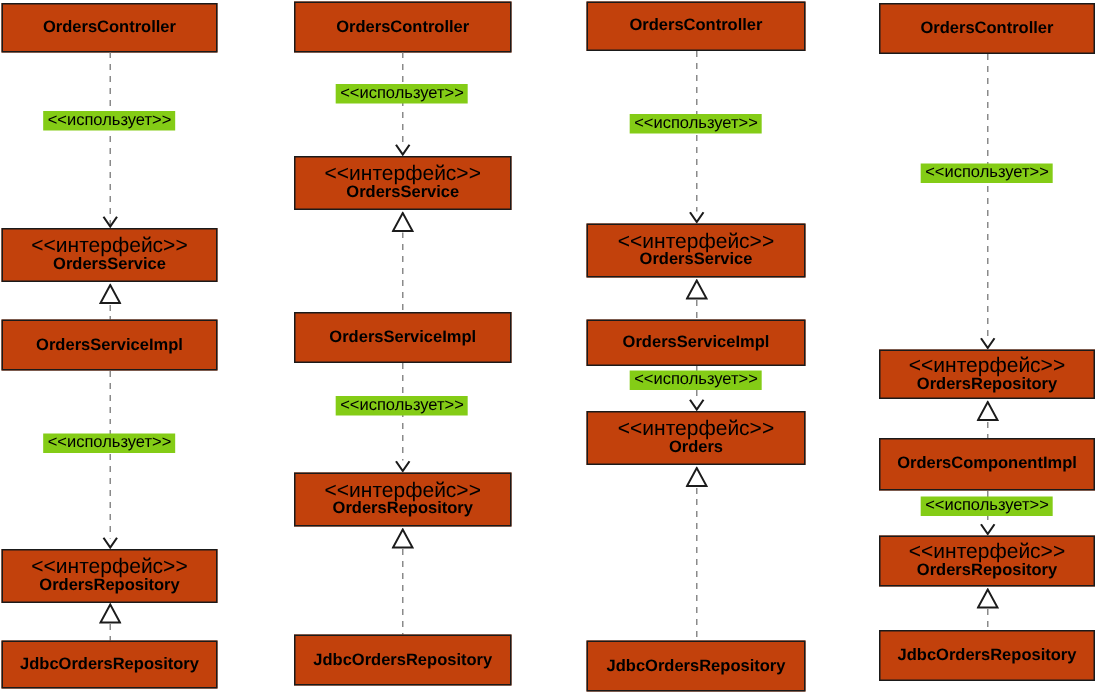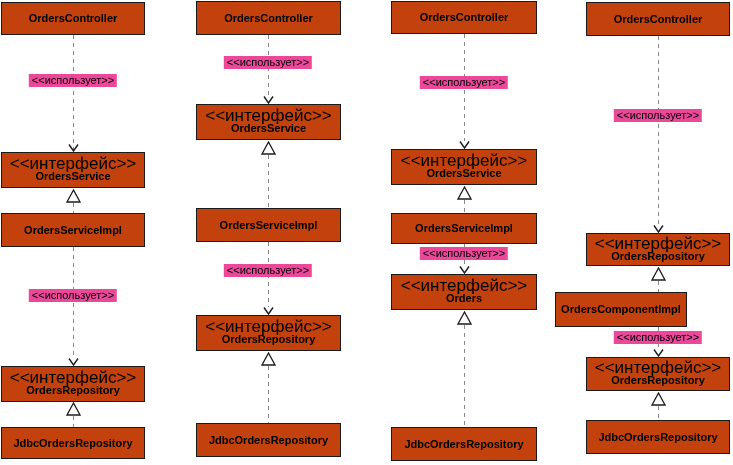--- a/index.html
+++ b/index.html
@@ -2,25 +2,25 @@
 <html><head>
 <meta charset="utf-8">
 <style>
   html,body{margin:0;padding:0;background:#fff;}
   #canvas{position:relative;width:733px;height:465px;background:#ffffff;overflow:hidden;
           font-family:"Liberation Sans",sans-serif;color:#000;}
   .box{position:absolute;box-sizing:border-box;background:#c2410c;border:1.5px solid #1a1a1a;
        display:flex;flex-direction:column;justify-content:center;align-items:center;
        text-align:center;}
   .box .name{font-size:11px;font-weight:bold;line-height:13px;white-space:nowrap;}
-  .box .stereo{font-size:17px;font-weight:normal;line-height:13px;white-space:nowrap;}
+  .box .stereo{font-size:14px;font-weight:normal;line-height:13px;white-space:nowrap;}
   .vdash{position:absolute;width:1px;
          background:repeating-linear-gradient(180deg,#8a8a8a 0 4px,rgba(0,0,0,0) 4px 8px);}
   .uses{position:absolute;transform:translateX(-50%);font-size:11px;line-height:13px;
-        background:#ec4899;padding:0 3px;white-space:nowrap;z-index:2;}
+        background:#84cc16;padding:0 3px;white-space:nowrap;z-index:2;}
   svg.vhead,svg.tri{position:absolute;z-index:1;}
   svg.vhead polyline{fill:none;stroke:#1c1c1c;stroke-width:1.4;}
   svg.tri polygon{fill:#ffffff;stroke:#1c1c1c;stroke-width:1.3;}
 </style>
 </head>
 <body>
 
 <div id="canvas">
 
   <div>
@@ -147,21 +147,21 @@
         <polyline points="1,0.5 5.5,7 10,0.5"></polyline>
       </svg>
     <div class="box" style="left:586px;top:233px;width:144px;height:33px">
       <span class="stereo">&lt;&lt;интерфейс&gt;&gt;</span>
       <span class="name">OrdersRepository</span>
     </div>
     <svg class="tri" style="left:651px;top:267px" width="15" height="14">
         <polygon points="7.5,1 1,13 14,13"></polygon>
       </svg>
     <div class="vdash" style="left:658px;top:281px;height:11px"></div>
-    <div class="box" style="left:555px;top:292px;width:132px;height:35px">
+    <div class="box" style="left:586px;top:292px;width:144px;height:35px">
       <span class="name">OrdersComponentImpl</span>
     </div>
     <div class="vdash" style="left:658px;top:327px;height:22px"></div>
     <span class="uses" style="left:658px;top:331px">&lt;&lt;использует&gt;&gt;</span>
     <svg class="vhead" style="left:653px;top:349px" width="11" height="8">
         <polyline points="1,0.5 5.5,7 10,0.5"></polyline>
       </svg>
     <div class="box" style="left:586px;top:357px;width:144px;height:34px">
       <span class="stereo">&lt;&lt;интерфейс&gt;&gt;</span>
       <span class="name">OrdersRepository</span>

